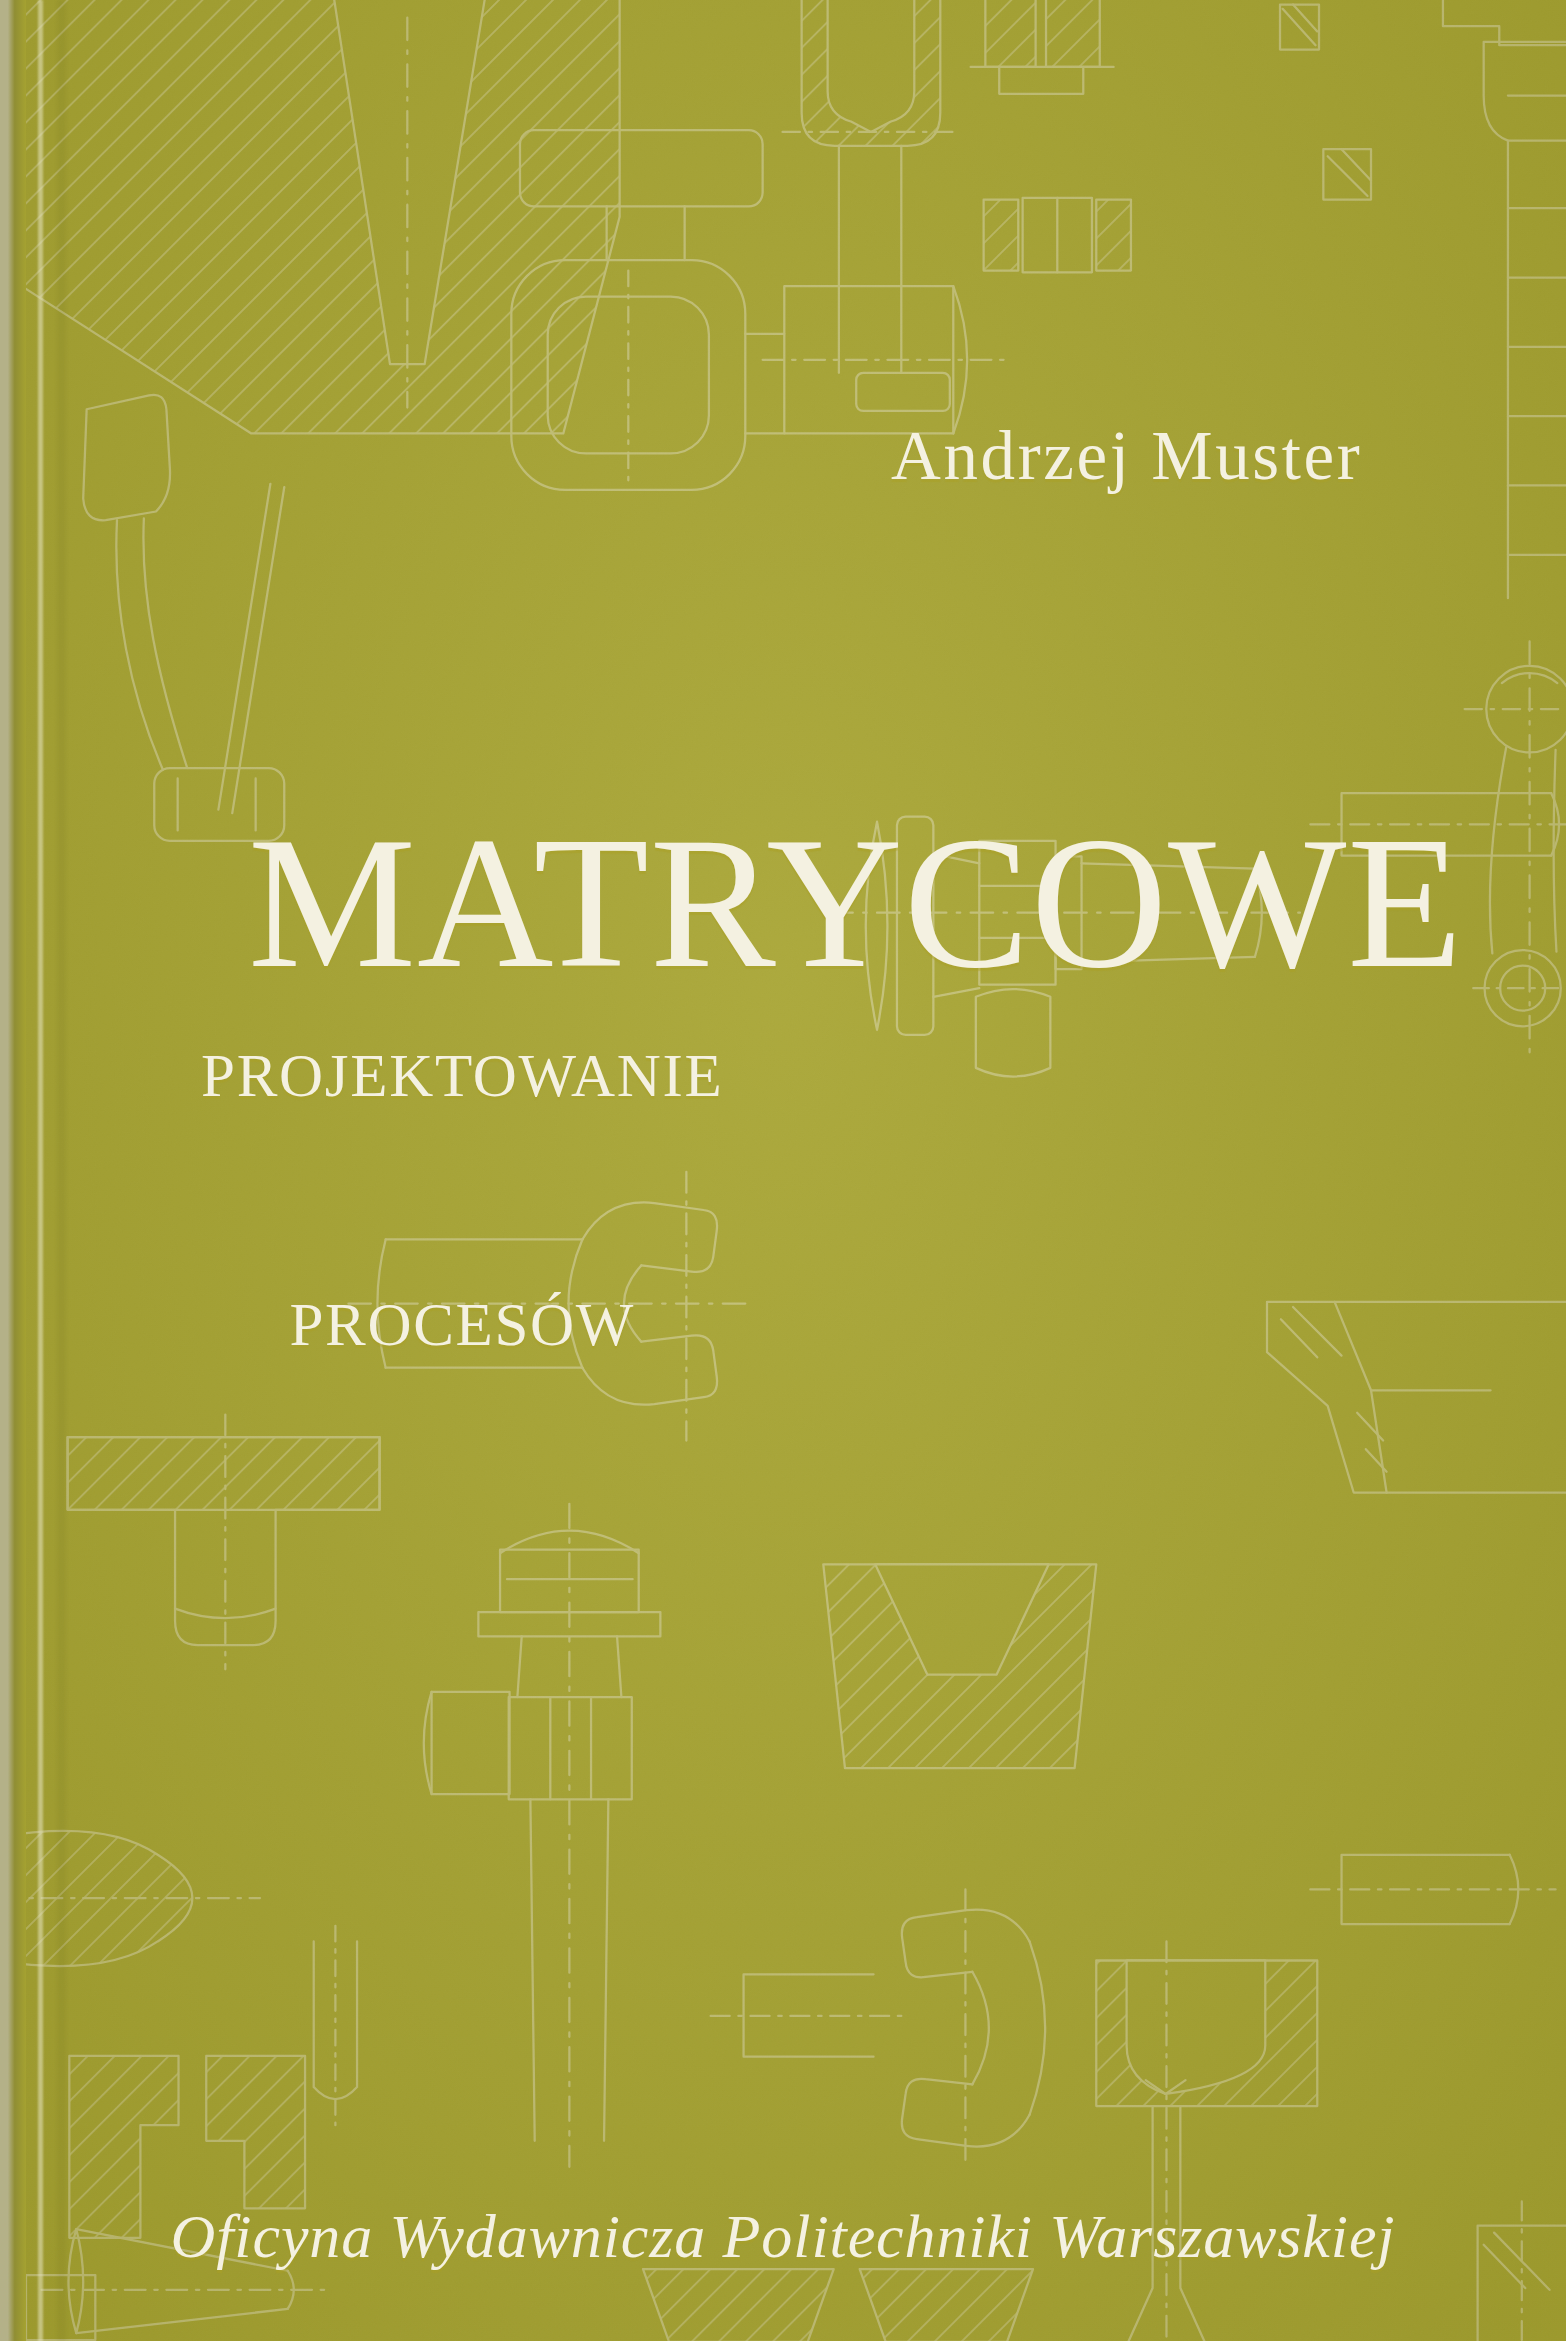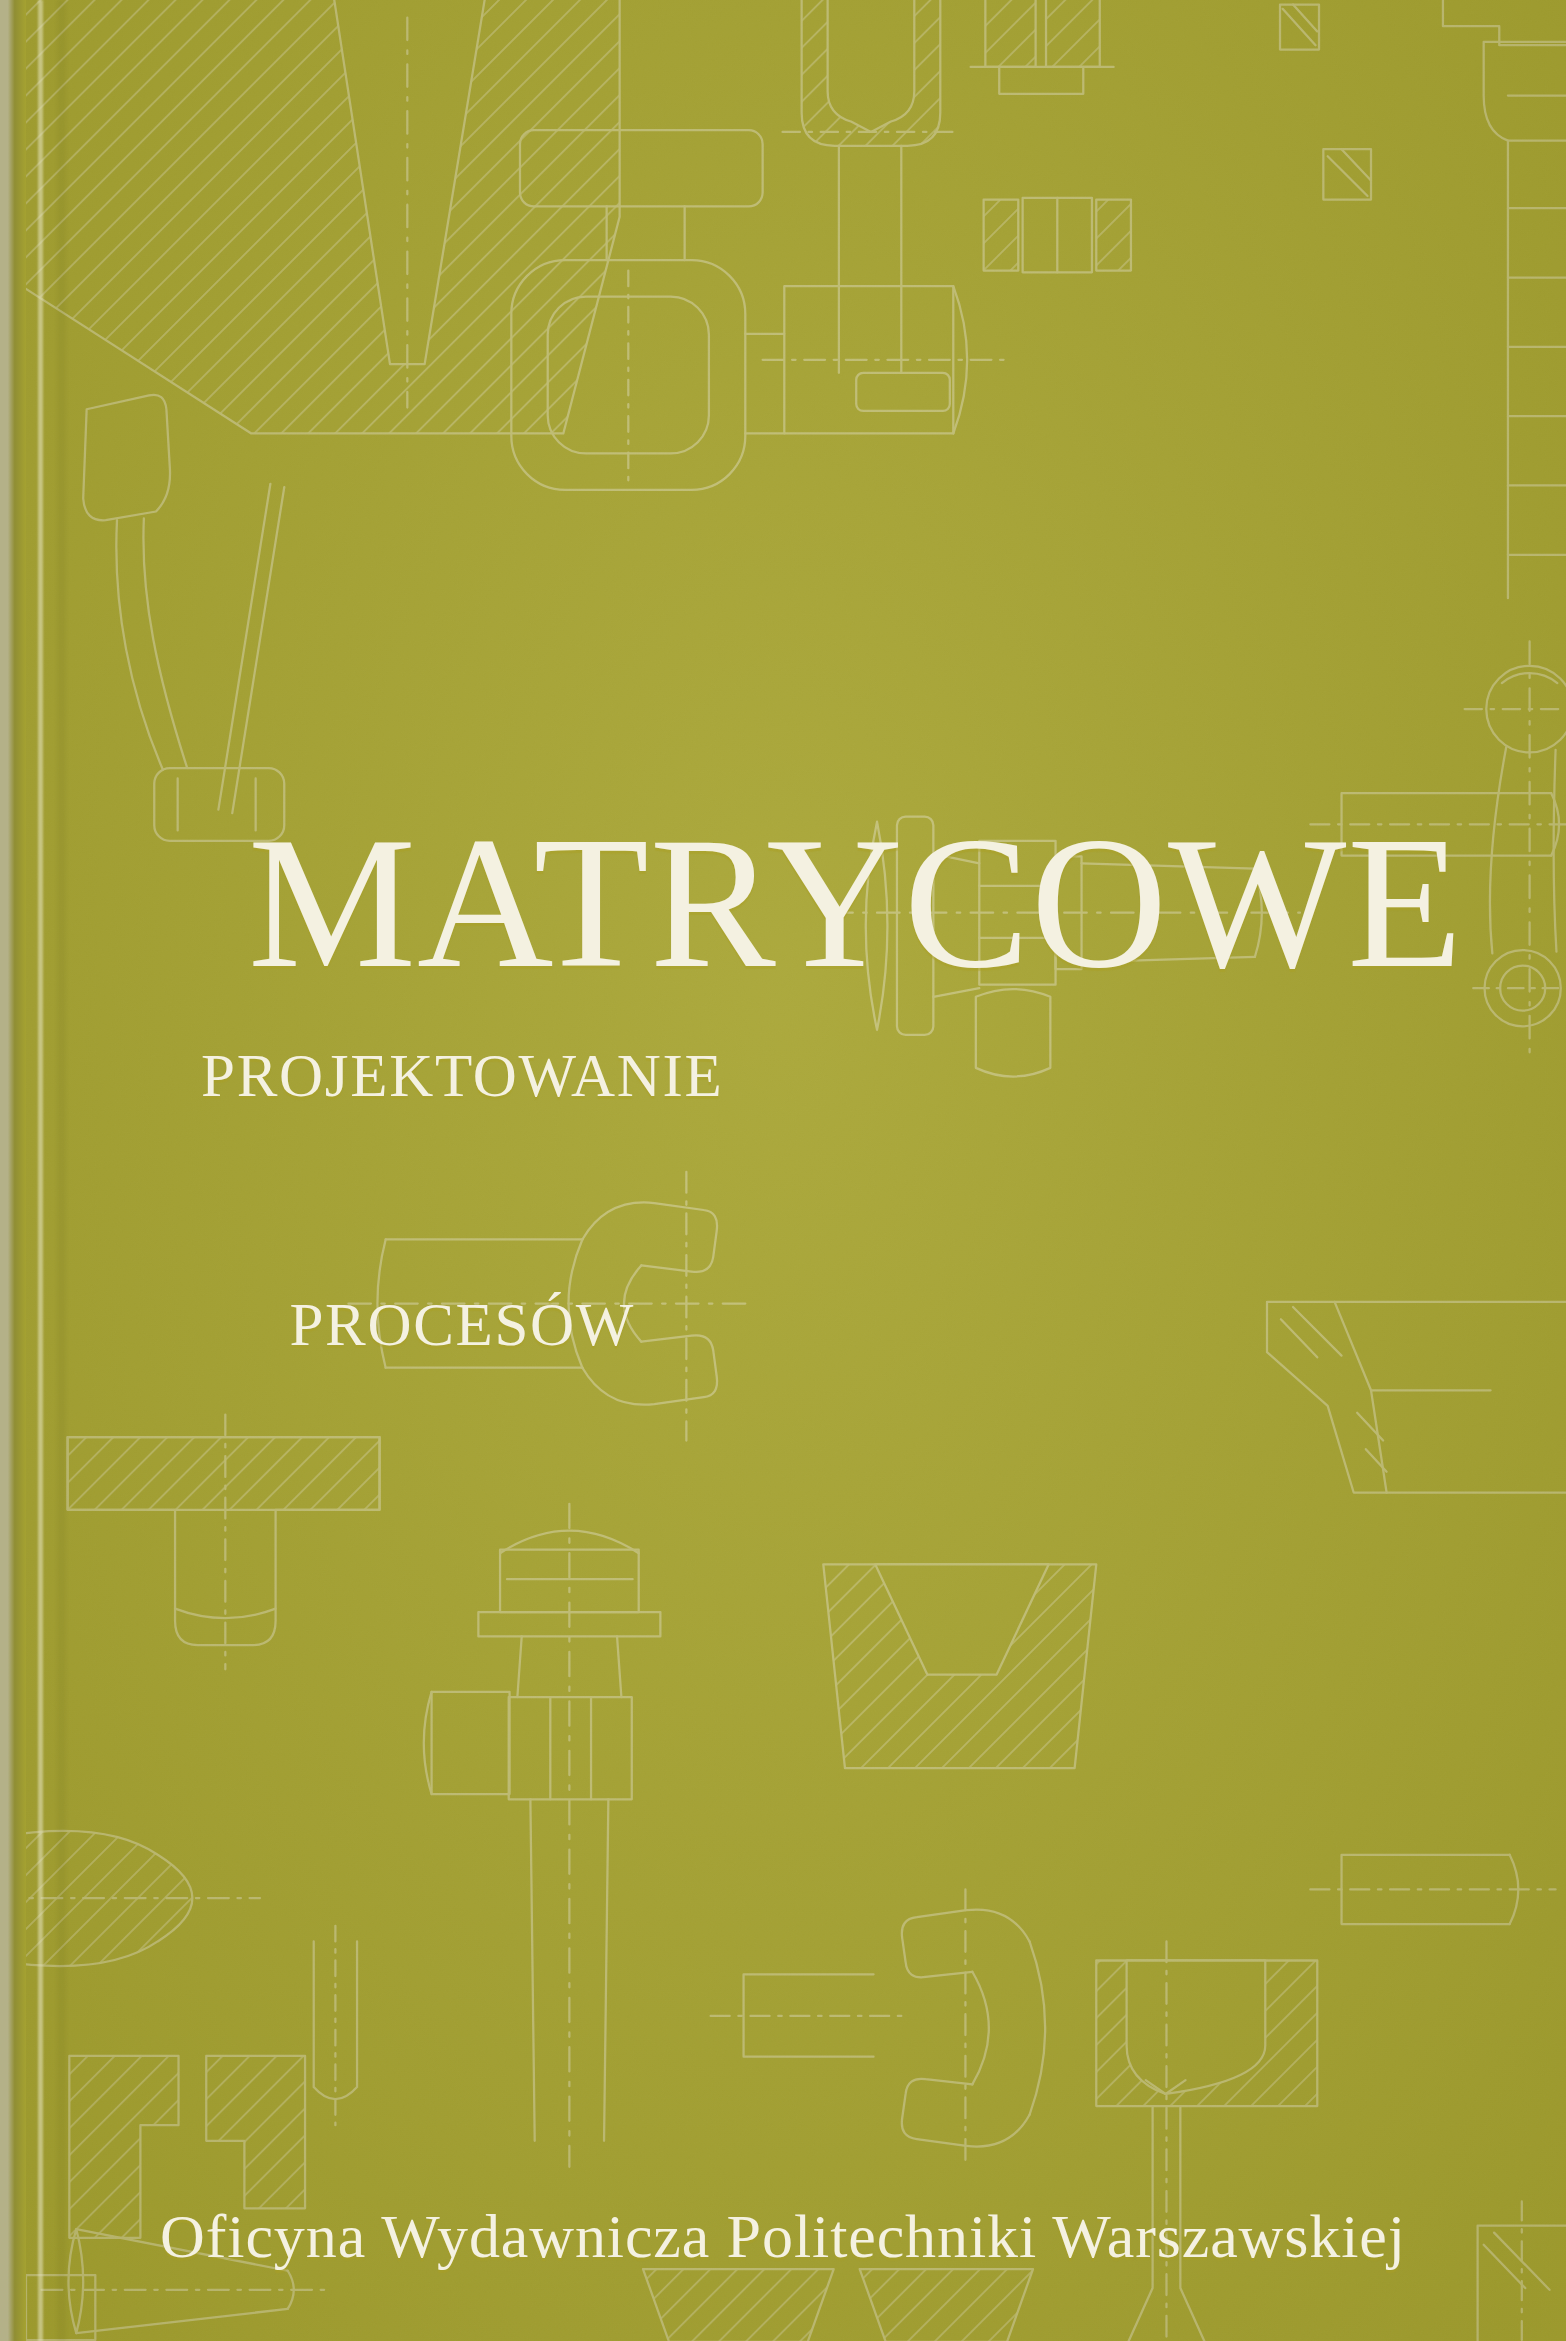--- a/index.html
+++ b/index.html
@@ -46,21 +46,21 @@
   .title .t1{letter-spacing:3.5px;display:block;}
   .title .t2{letter-spacing:0.9px;display:block;margin-left:47px;}
   .subtitle{
     left:201px;top:868px;
     font-size:61px;letter-spacing:1.7px;line-height:83px;text-align:center;
   }
   .subtitle span{display:block;}
   .publisher{
     left:0;top:2202px;width:1566px;
     text-align:center;
-    font-size:62px;letter-spacing:0.9px;line-height:69px;
+    font-size:62px;letter-spacing:0.9px;line-height:69px;font-style:italic;
   }
 </style>
 </head>
 <body>
 
 <div class="cover">
 
   <svg class="bg-drawings" width="1566" height="2342" viewBox="0 0 1807 2702" xmlns="http://www.w3.org/2000/svg">
     <defs>
       <pattern id="ht" patternUnits="userSpaceOnUse" width="22" height="22" patternTransform="rotate(45)">
@@ -216,20 +216,21 @@
     </g>
 
     <rect width="1807" height="2702" filter="url(#grain)" opacity="0.05"></rect>
   </svg>
 
   <div class="vignette"></div>
   <div class="spine-edge"></div>
   <div class="spine-crease"></div>
   <div class="spine-shadow"></div>
 
+  <div class="txt author">Andrzej Muster</div>
 
   <div class="txt title">
     <span class="t2">MATRYCOWE</span>
   </div>
 
   <div class="txt subtitle">
     <span>PROJEKTOWANIE</span>
     <span>PROCESÓW</span>
   </div>
 

